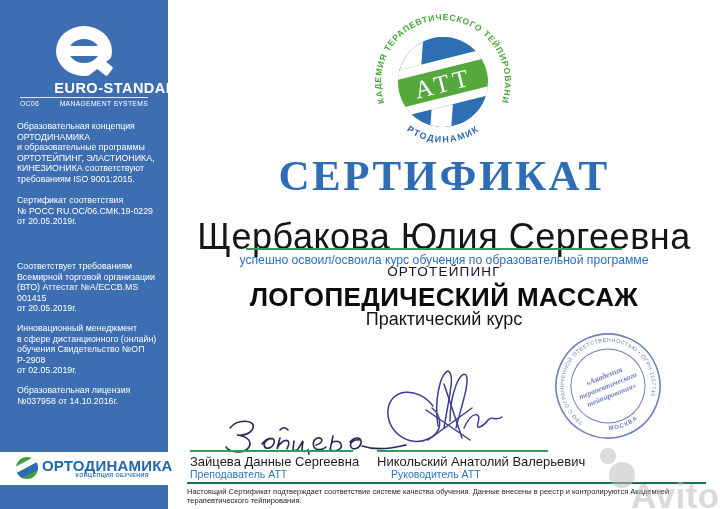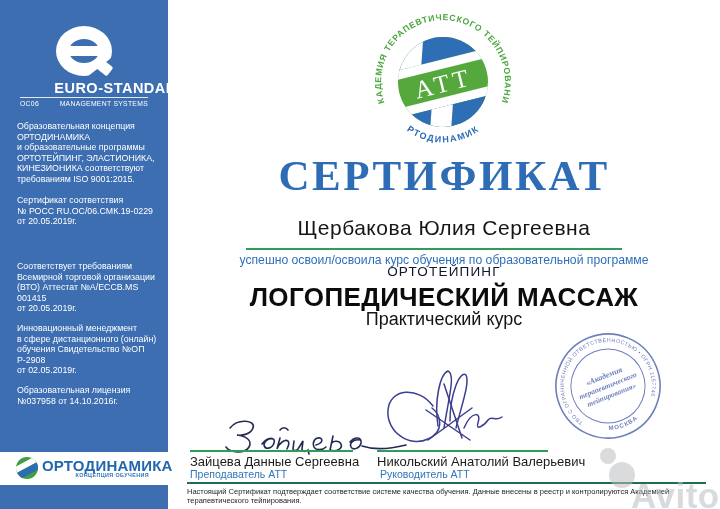--- a/index.html
+++ b/index.html
@@ -29,34 +29,34 @@
   
   .od-icon{left:16px;top:457px;width:22px;height:22px;border-radius:50%;background:#3f9e43;overflow:hidden;}
   .od-icon .sw1{position:absolute;left:-4px;top:4px;width:30px;height:6px;background:#fff;transform:rotate(-28deg);}
   .od-icon .sw2{position:absolute;left:-6px;top:11px;width:34px;height:7px;background:#2d6cb3;transform:rotate(-28deg);}
   .od-name{left:42px;top:457px;font-size:15px;font-weight:bold;color:#2268ad;letter-spacing:.2px;}
   .od-tag{left:42px;top:472px;width:107px;text-align:right;font-size:5.4px;letter-spacing:.4px;color:#2f77b8;font-weight:bold;}
   
   .main-center{left:168px;width:552px;text-align:center;}
   .title{top:151px;font-family:"Liberation Serif",serif;font-weight:bold;font-size:43px;
          color:#2e6cb6;letter-spacing:2.5px;}
-  .recipient{top:216px;font-size:21px;color:#161616;letter-spacing:.5px;}
+  .recipient{top:216px;font-size:36px;color:#161616;letter-spacing:.5px;}
   .name-rule{left:246px;top:248px;width:376px;height:2px;background:#2f9c57;}
   .completion{top:253px;font-size:12.2px;color:#2f6fba;}
   .program{top:264px;font-size:13.5px;color:#0f172a;letter-spacing:1.2px;}
   .course{top:282px;font-size:26px;font-weight:bold;color:#0c0c0c;letter-spacing:.4px;}
   .course-sub{top:309px;font-size:18px;color:#141414;}
   
   .sigline{top:450px;height:2px;background:#2f9c57;}
   .sigline-l{left:190px;width:163px;}
   .sigline-r{left:377px;width:171px;}
   .signame{top:454px;font-size:13px;color:#1b1b1b;}
   .signame-l{left:190px;} .signame-r{left:377px;}
   .sigrole{top:468px;font-size:10.5px;color:#2f77b8;}
-  .sigrole-l{left:190px;} .sigrole-r{left:368px;padding-left:12px;}
+  .sigrole-l{left:190px;} .sigrole-r{left:379px;padding-left:12px;}
   
   .footer-rule{left:187px;top:482px;width:519px;height:1.5px;background:#1e6f4b;}
   .footer-text{left:187px;top:487px;width:533px;font-size:7.5px;color:#252525;}
   
   .wm{opacity:.55;color:#b9bdc0;}
   .wm-text{left:631px;top:448px;font-size:35px;font-weight:bold;letter-spacing:.5px;margin-top:28px;}
   .wm-c1{left:600px;top:448px;width:16px;height:16px;border-radius:50%;background:#b9bdc0;}
   .wm-c2{left:609px;top:462px;width:26px;height:26px;border-radius:50%;background:#b9bdc0;}
 </style>
 </head>

